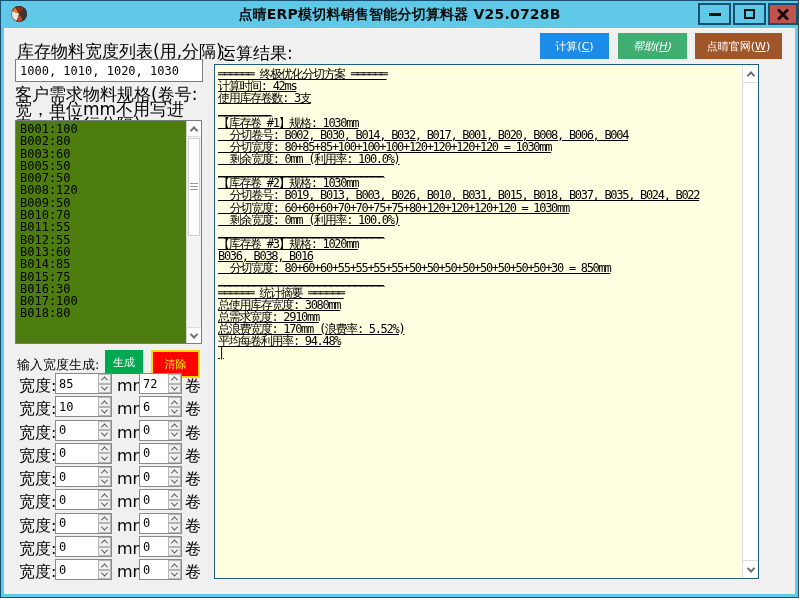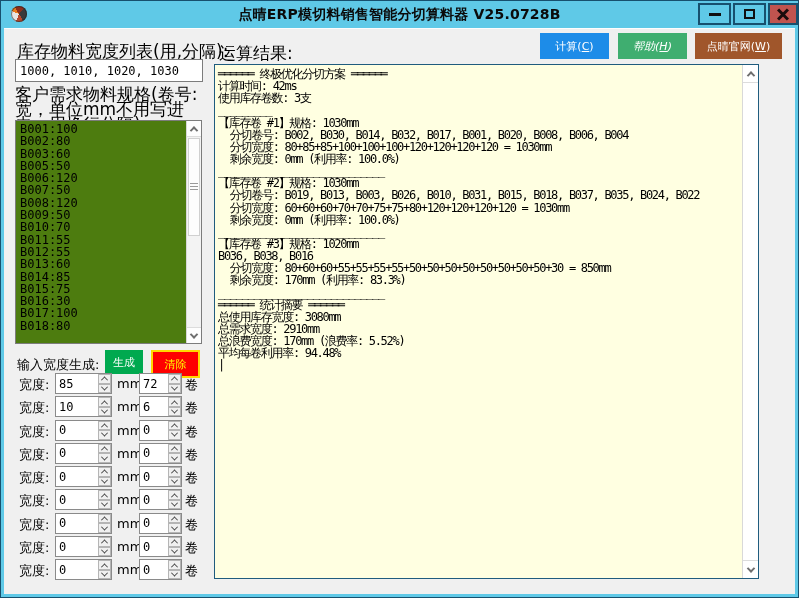--- a/index.html
+++ b/index.html
@@ -45,42 +45,42 @@
   .chev.up{transform:rotate(45deg) translate(1px,1px);}
   .chev.dn{transform:rotate(225deg) translate(1px,1px);}
   #gen-label{left:13px;top:327px;font-size:13px;}
   .pushbtn{position:absolute;box-sizing:border-box;border:none;display:flex;align-items:center;justify-content:center;
      font-family:inherit;font-size:11px;cursor:default;}
   #btn-generate{left:101px;top:321px;width:38px;height:24px;background:#00a94f;color:#fff;}
   #btn-clear{left:147px;top:321px;width:49px;height:28px;background:#fe0000;color:#ffff00;border:2px solid #ffd800;}
   
   #width-rows{position:absolute;left:12px;top:344px;width:195px;}
   .wrow{position:relative;height:21px;margin-bottom:2.3px;}
-  .wrow .rlbl{position:absolute;left:3px;top:3px;font-size:13px;}
+  .wrow .rlbl{position:absolute;left:3px;top:3px;font-size:16px;}
   .wrow .mm{left:101px;}
   .wrow .roll{left:169px;}
   .spin{position:absolute;top:0;height:21px;box-sizing:border-box;background:#fff;border:1px solid #8a8a8a;}
   .spin.w1{left:39px;width:57px;}
   .spin.w2{left:123px;width:43px;}
   .spin input{position:absolute;left:0;top:0;bottom:0;width:calc(100% - 14px);border:0;outline:0;background:transparent;
      font:12px "DejaVu Sans Mono","Liberation Mono",monospace;padding:0 0 0 3px;}
   .spinbtns{position:absolute;right:0;top:0;bottom:0;width:13px;display:flex;flex-direction:column;}
   .spbtn{flex:1;background:#f0f0f0;border:1px solid #b5b5b5;display:flex;align-items:center;justify-content:center;box-sizing:border-box;}
   .chev.sm{width:5px;height:5px;border-left-width:1.5px;border-top-width:1.5px;border-color:#444;}
   
   #result-label{left:215px;top:13px;}
   #btn-calc{left:536px;top:4px;width:69px;height:26px;background:#1d8ce8;color:#fff;}
   #btn-help{left:614px;top:4px;width:69px;height:26px;background:#3fae70;color:#fff;font-style:italic;}
   #btn-site{left:691px;top:4px;width:87px;height:26px;background:#a0562b;color:#fff;}
   .u{text-decoration:underline;}
   #output{position:absolute;left:210px;top:35px;width:545px;height:515px;box-sizing:border-box;
      background:#ffffe1;border:1px solid #1f5c7e;overflow:hidden;}
   #output .content{position:absolute;left:0;top:0;right:17px;bottom:0;padding:3px 0 0 3px;overflow:hidden;
      font:12px "DejaVu Sans Mono","Liberation Mono",monospace;letter-spacing:-1.3px;line-height:12.15px;color:#000;}
-  #output .content div{white-space:pre;height:12.15px;}
+  #output .content div{white-space:pre;height:12.15px;text-decoration:underline;}
   #output .scrollbar{width:16px;background:#fff;border-left:1px solid #d9d9d9;}
   #output .sb-btn{background:#fff;height:17px;}
 </style>
 </head>
 <body>
 
 <div id="win">
 
   <div class="titlebar">
     <span class="app-icon"></span>
@@ -103,21 +103,20 @@
 
     <div class="lab" id="demand-label">客户需求物料规格(卷号:宽，单位mm不用写进去，用换行分隔):</div>
 
     <div id="listbox">
       <div class="list-items">
 
       <div>B001:100</div>
           <div>B002:80</div>
           <div>B003:60</div>
           <div>B005:50</div>
-          <div>B006:120</div>
           <div>B007:50</div>
           <div>B008:120</div>
           <div>B009:50</div>
           <div>B010:70</div>
           <div>B011:55</div>
           <div>B012:55</div>
           <div>B013:60</div>
           <div>B014:85</div>
           <div>B015:75</div>
           <div>B016:30</div>
@@ -427,21 +426,20 @@
           <div>  剩余宽度: 0mm (利用率: 100.0%)</div>
           <div>____________________________</div>
           <div>【库存卷 #2】规格: 1030mm</div>
           <div>  分切卷号: B019, B013, B003, B026, B010, B031, B015, B018, B037, B035, B024, B022</div>
           <div>  分切宽度: 60+60+60+70+70+75+75+80+120+120+120+120 = 1030mm</div>
           <div>  剩余宽度: 0mm (利用率: 100.0%)</div>
           <div>____________________________</div>
           <div>【库存卷 #3】规格: 1020mm</div>
           <div>B036, B038, B016</div>
           <div>  分切宽度: 80+60+60+55+55+55+55+50+50+50+50+50+50+50+50+30 = 850mm</div>
-          <div>  剩余宽度: 170mm (利用率: 83.3%)</div>
           <div>____________________________</div>
           <div>══════ 统计摘要 ══════</div>
           <div>总使用库存宽度: 3080mm</div>
           <div>总需求宽度: 2910mm</div>
           <div>总浪费宽度: 170mm (浪费率: 5.52%)</div>
           <div>平均每卷利用率: 94.48%</div>
           <div>|</div>
         </div>
       <div class="scrollbar">
         <div class="sb-btn top">

